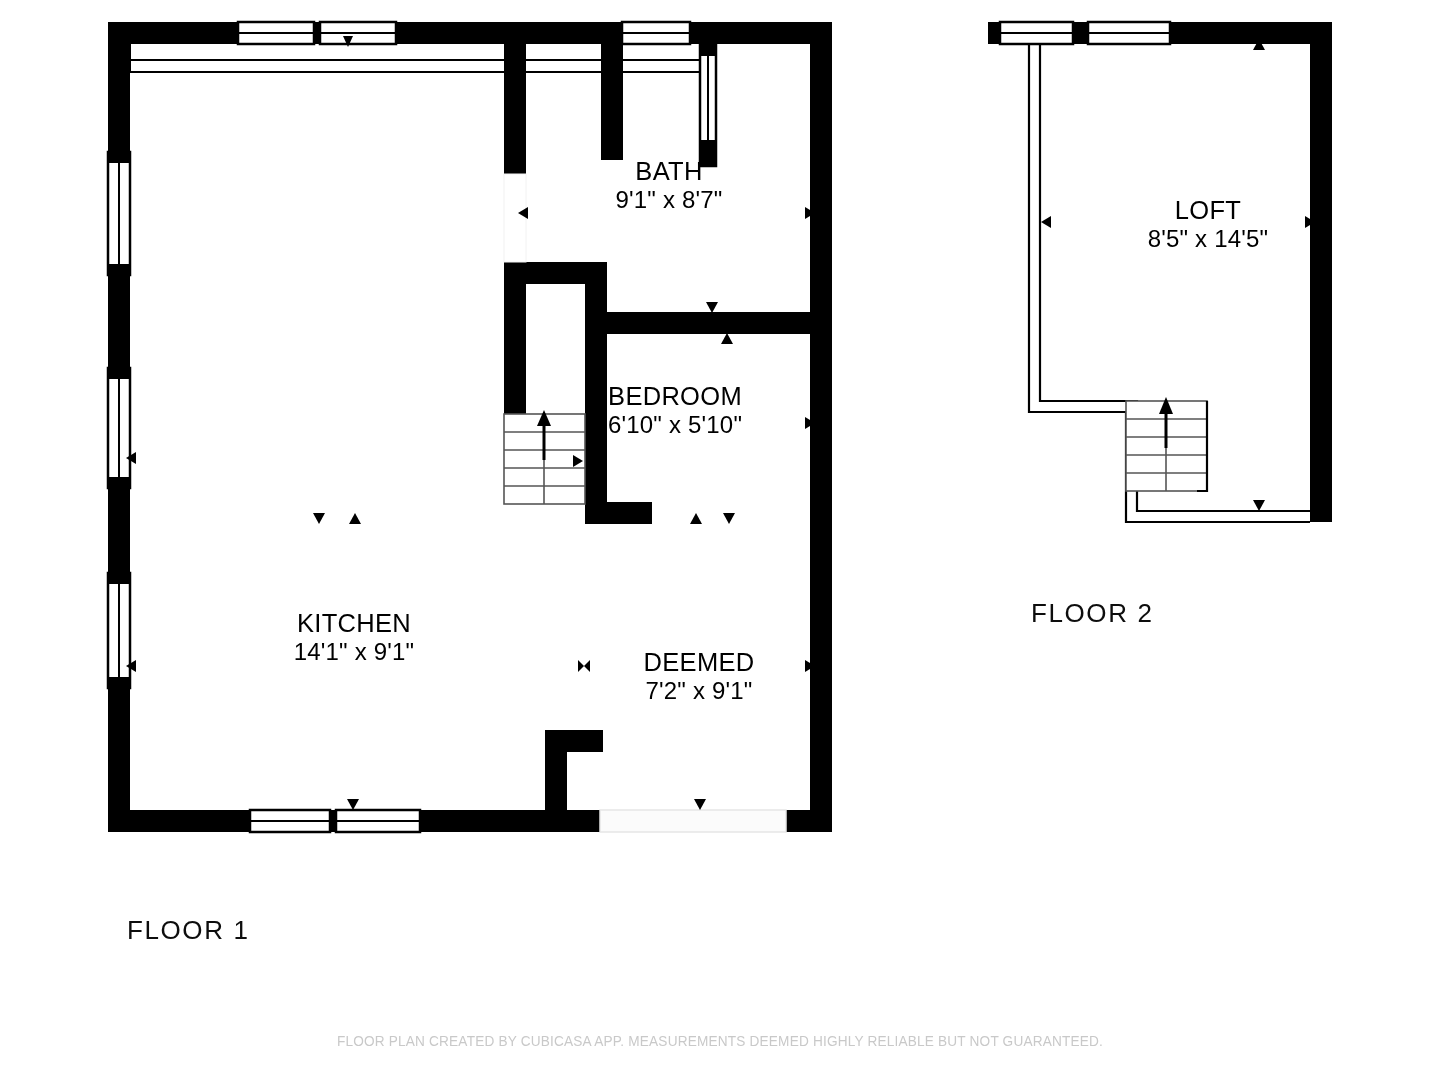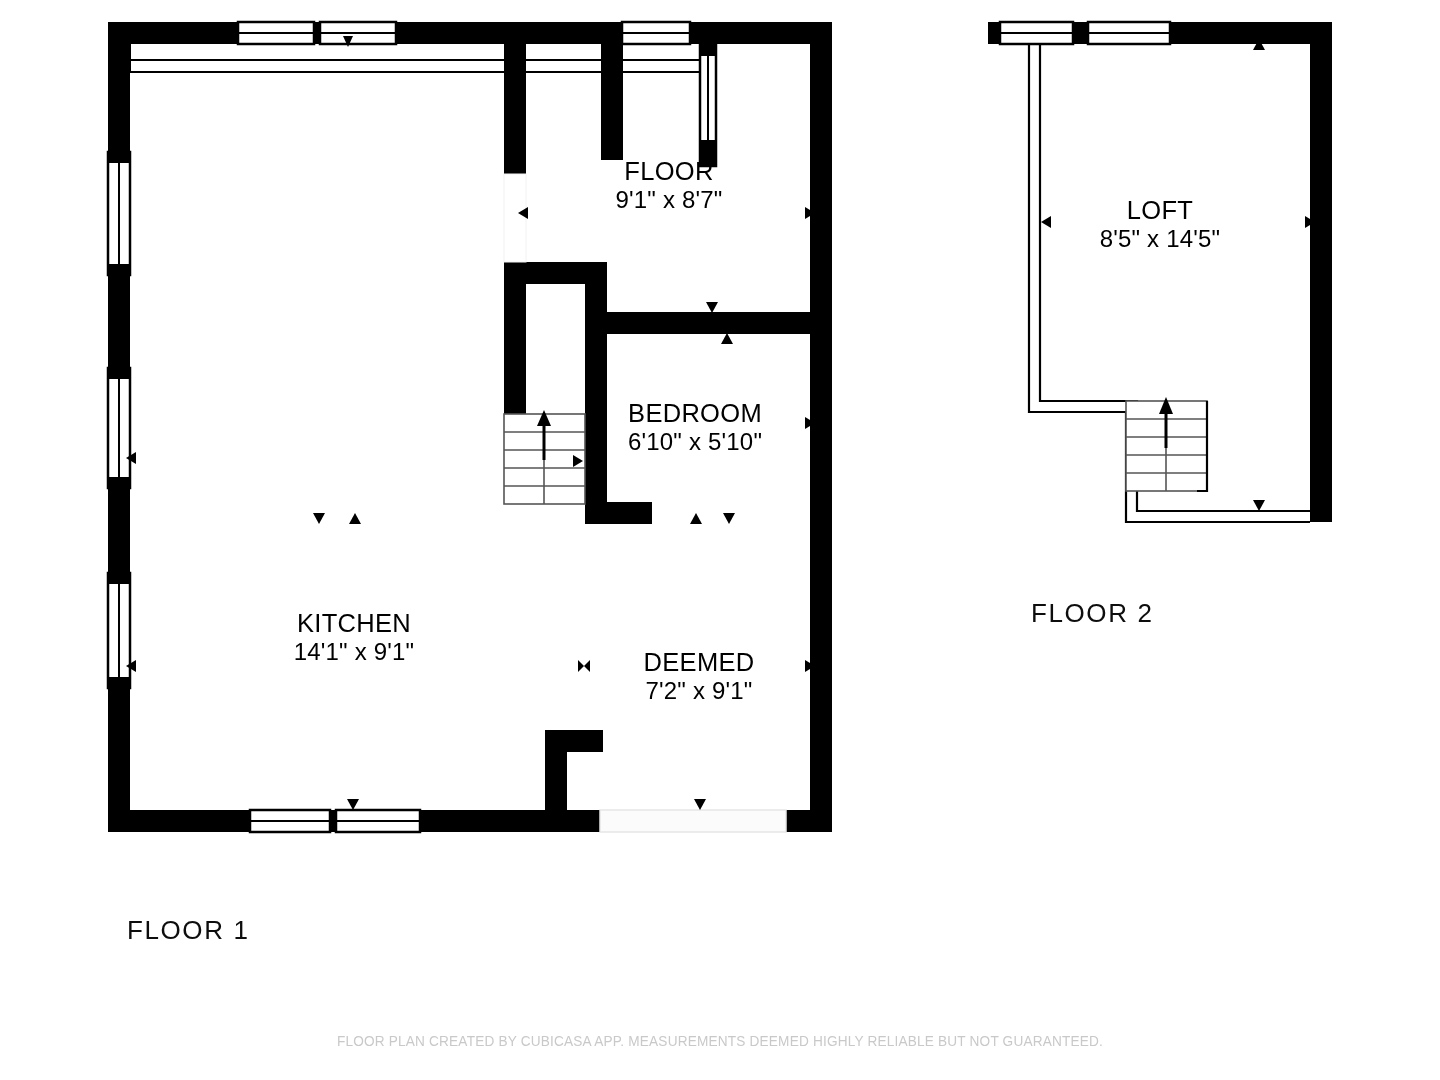--- a/index.html
+++ b/index.html
@@ -288,40 +288,40 @@
 
         <polygon points="1305,216 1305,228 1315,222"></polygon>
 
         <polygon points="1253,500 1265,500 1259,511"></polygon>
       </g>
     </g>
   </svg>
 
 
   <div class="room-label" style="left:669px; top:157px;">
-    <span class="room-name">FLOOR</span>
+    <span class="room-name">BATH</span>
     <span class="room-dims">9'1" x 8'7"</span>
   </div>
 
-  <div class="room-label" style="left:695px; top:382px;margin-top:17px;">
+  <div class="room-label" style="left:675px; top:382px;">
     <span class="room-name">BEDROOM</span>
     <span class="room-dims">6'10" x 5'10"</span>
   </div>
 
   <div class="room-label" style="left:354px; top:609px;">
     <span class="room-name">KITCHEN</span>
     <span class="room-dims">14'1" x 9'1"</span>
   </div>
 
   <div class="room-label" style="left:699px; top:648px;">
     <span class="room-name">DEEMED</span>
     <span class="room-dims">7'2" x 9'1"</span>
   </div>
 
-  <div class="room-label" style="left:1160px; top:196px;text-align:center;">
+  <div class="room-label" style="left:1208px; top:196px;text-align:center;">
     <span class="room-name">LOFT</span>
     <span class="room-dims">8'5" x 14'5"</span>
   </div>
 
   <div class="floor-label" style="left:110px; top:915px;margin-left:17px;">FLOOR 1</div>
 
   <div class="floor-label" style="left:1031px; top:584px;margin-top:14px;">FLOOR 2</div>
 
   <div class="footer-note">FLOOR PLAN CREATED BY CUBICASA APP. MEASUREMENTS DEEMED HIGHLY RELIABLE BUT NOT GUARANTEED.</div>
 

